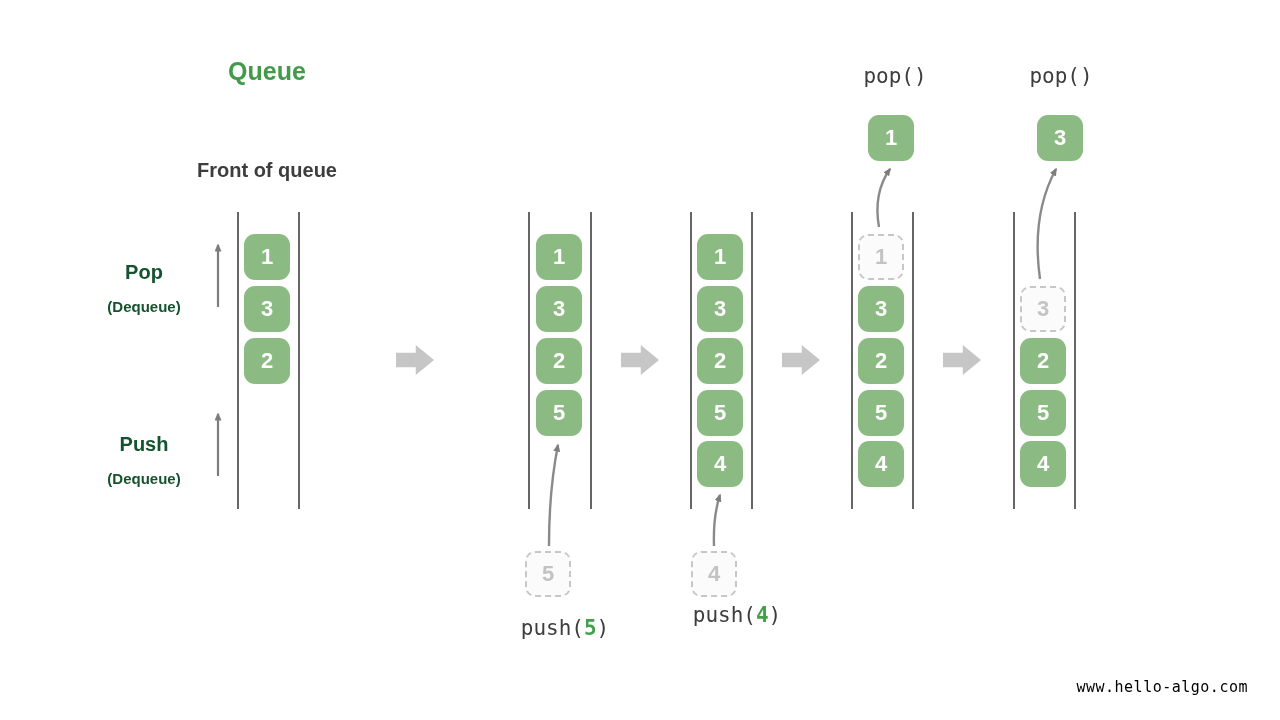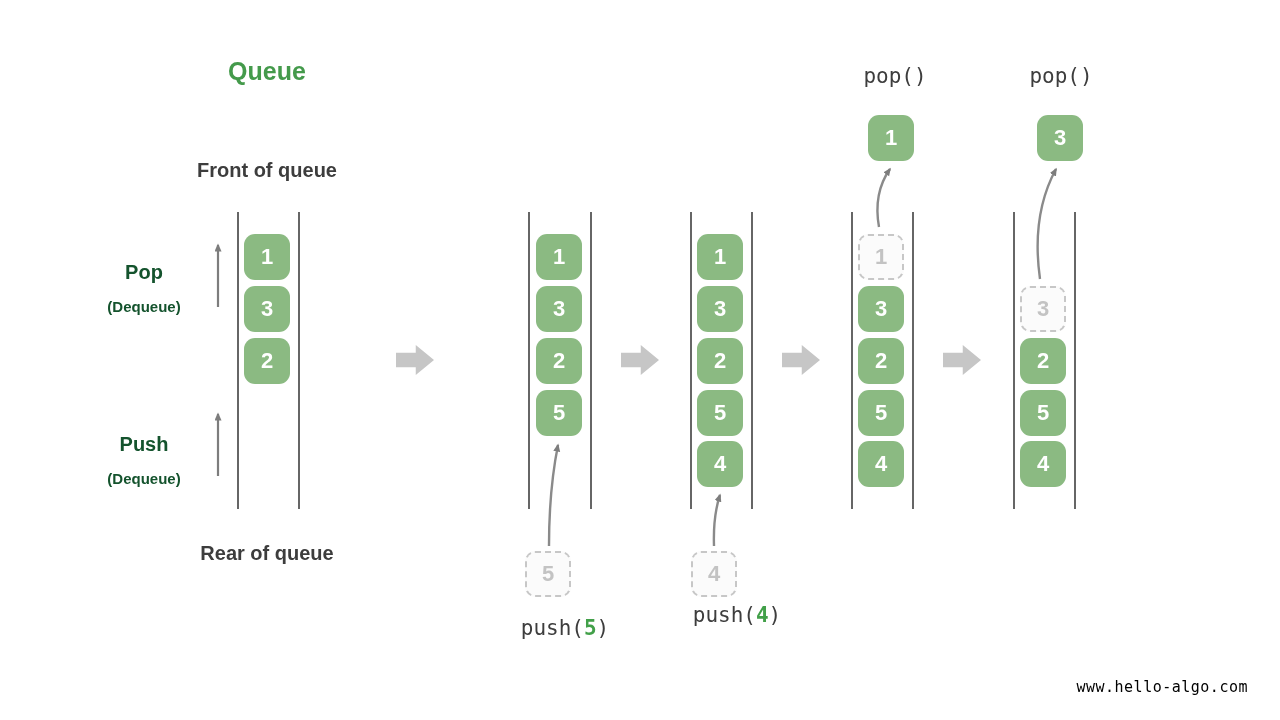--- a/index.html
+++ b/index.html
@@ -24,21 +24,20 @@
   .arrows{position:absolute;left:0;top:0;}
   .watermark{position:absolute;right:43px;top:678px;font-size:15px;color:#000000;letter-spacing:0.5px;}
 </style>
 </head>
 <body>
 
 <div class="canvas">
 
   <div class="title">Queue</div>
   <div class="biglbl" style="left:167px;top:159px">Front of queue</div>
-  <div class="biglbl" style="left:167px;top:542px">Rear of queue</div>
   <div class="sidelbl b" style="top:261px">Pop</div>
   <div class="sidelbl r" style="top:298px">(Dequeue)</div>
   <div class="sidelbl b" style="top:433px">Push</div>
   <div class="sidelbl r" style="top:470px">(Dequeue)</div>
 
   <svg class="arrows" width="1280" height="720">
     <defs>
       <marker id="ah" markerWidth="9" markerHeight="8" refX="6.5" refY="3.5" orient="auto" markerUnits="userSpaceOnUse">
         <path d="M0,0 L8,3.5 L0,7 Z" fill="#7d7d7d"></path>
       </marker>

